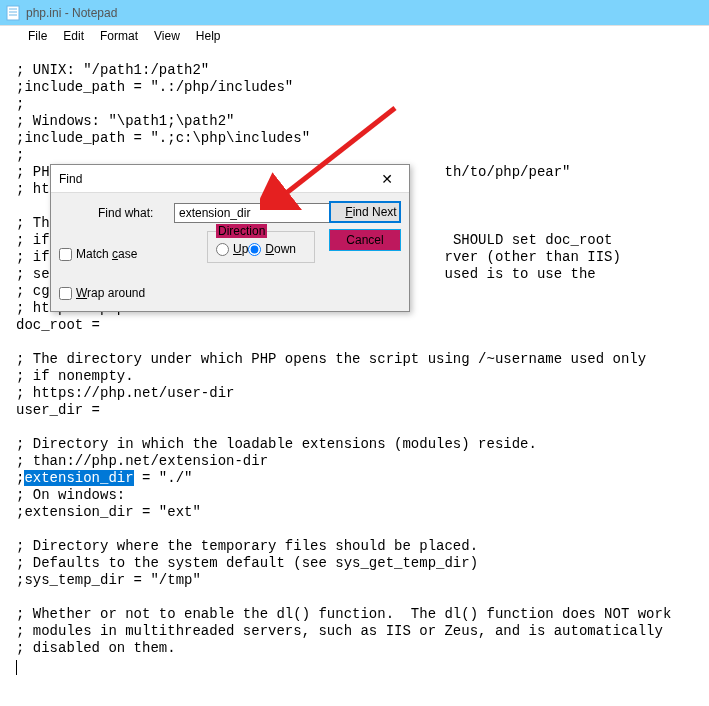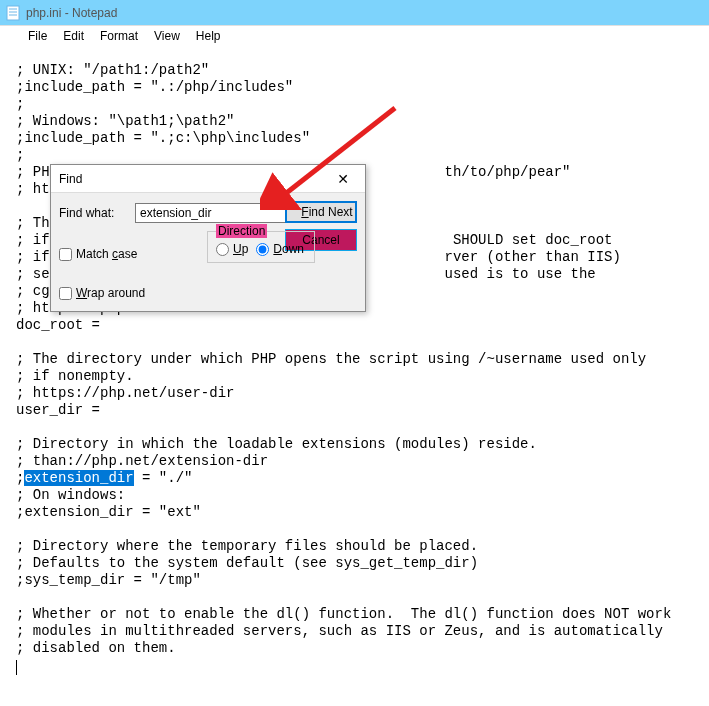--- a/index.html
+++ b/index.html
@@ -49,21 +49,21 @@
   }
   .highlight {
     background: #0078d7;
     color: #fff;
   }
   
   .dialog {
     position: absolute;
     left: 50px;
     top: 164px;
-    width: 316px;
+    width: 360px;
     height: 148px;
     background: #f0f0f0;
     border: 1px solid #8a8a8a;
     box-shadow: 2px 2px 6px rgba(0,0,0,0.25);
     font-size: 12px;
   }
   .dialog .dlg-title {
     height: 28px;
     display: flex;
     align-items: center;
@@ -84,20 +84,21 @@
   }
   .dlg-body {
     position: relative;
     padding: 10px 8px 8px 8px;
     height: calc(100% - 28px);
   }
   .row1 {
     display: flex;
     align-items: center;
     gap: 20px;
+    justify-content: center;
   }
   .row1 label { width: 56px; }
   .row1 input[type=text] {
     width: 188px;
     height: 20px;
     font-size: 12px;
     padding: 1px 4px;
     border: 1px solid #7a7a7a;
     background: #fff;
   }
@@ -144,28 +145,27 @@
     position: absolute;
     left: 156px;
     top: 38px;
     border: 1px solid #c9c9c9;
     padding: 4px 8px 6px 8px;
     width: 108px;
   }
   .dir-group .legend {
     position: relative;
     top: -12px;
-    background: #ec4899;
+    background: #be185d;
     display: inline-block;
     padding: 0 2px;
     font-size: 12px;
   }
   .radios {
     display: flex;
-    gap: 8px;
     margin-top: -8px;
   }
   
   .arrow {
     position: absolute;
     left: 260px;
     top: 100px;
     pointer-events: none;
   }
   

